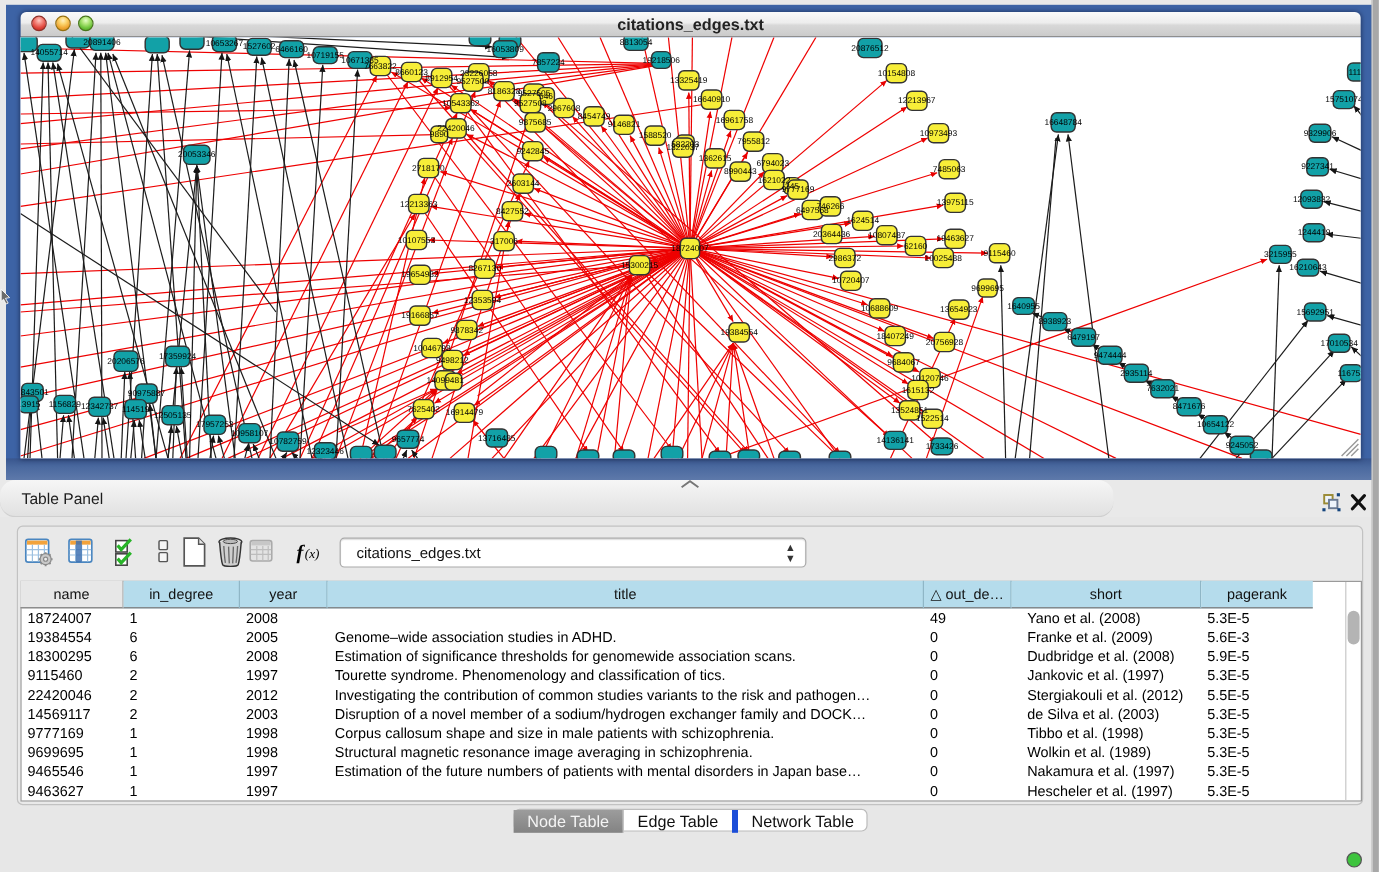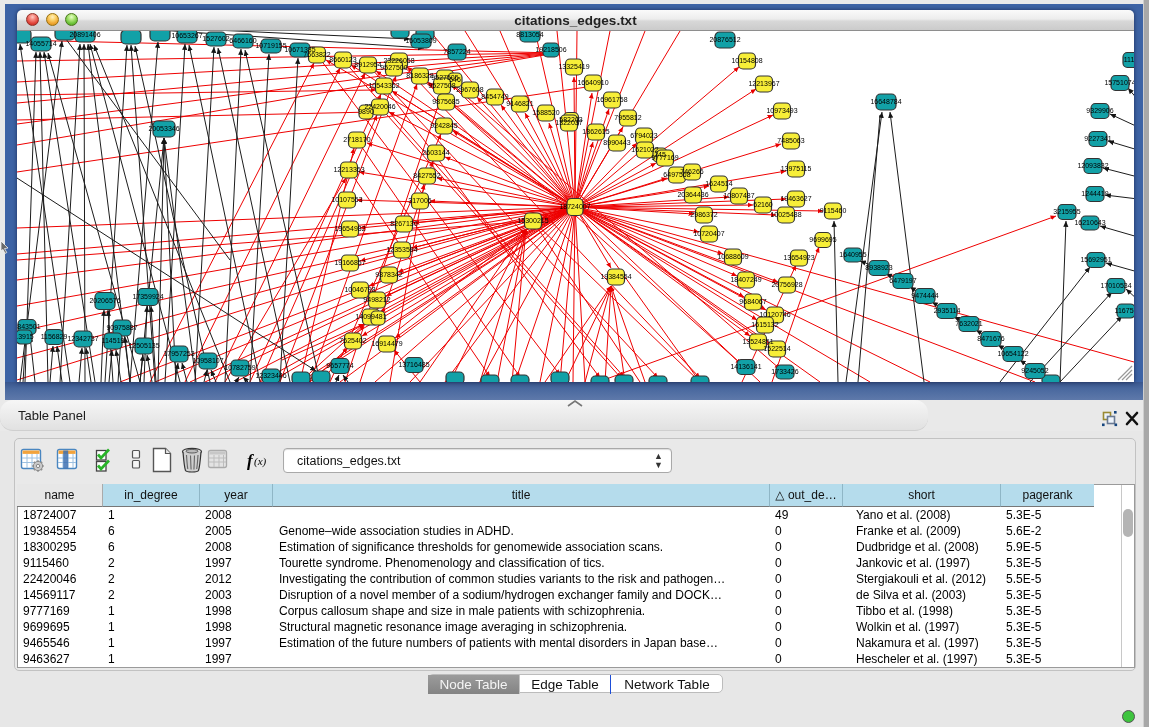--- a/index.html
+++ b/index.html
@@ -27,21 +27,21 @@
 #tbl { left:17px; top:484px; width:1118px; height:184px; background:#fff; border:1px solid #9a9a9a; }
 .hc { position:absolute; top:484px; height:23px; background:#b5dcec; border-right:1px solid #8fb6c6; font-size:12px; color:#111; text-align:center; line-height:23px; border-bottom:1px solid #777; }
 .row { position:absolute; left:0; width:1149px; height:16px; font-size:12px; color:#000; }
 .row span { position:absolute; top:1px; white-space:nowrap; }
 #vsb { left:1123px; top:509px; width:10px; height:28px; background:#b4b4b4; border-radius:5px; }
 #sbline { left:1121px; top:485px; width:1px; height:182px; background:#c8c8c8; }
 #tabs { left:428px; top:674px; width:295px; height:19px; border:1px solid #bcbcbc; border-radius:5px; background:#fff; overflow:hidden; }
 .tab { position:absolute; top:0; height:19px; font-size:13.5px; line-height:19px; text-align:center; }
 #tab1 { left:0; width:91px; background:linear-gradient(180deg,#9c9c9c,#838383); color:#f4f4f4; }
 #tab2 { left:91px; width:91px; color:#111; border-left:1px solid #c4c4c4; }
-#tab3 { left:182px; width:113px; color:#111; border-left:1px solid #1d4ed8; }
+#tab3 { left:182px; width:113px; color:#111; border-left:5px solid #1d4ed8; }
 #mem { left:1054px; top:710px; font-size:11px; color:#222;margin-top:20px; }
 #memdot { left:1122px; top:710px; width:13px; height:13px; border-radius:50%; background:#3ec43e; border:1.5px solid #555; }
 .th-grey { background:#e7e7e7 !important; border-right:1px solid #aaa !important; }
 </style></head>
 <body>
 <div class="abs" id="desktop"></div>
 <div class="abs" id="deskband"></div>
 <div class="abs" id="win"></div>
 <div class="abs" id="titlebar">
     <div id="title">citations_edges.txt</div>
@@ -656,21 +656,21 @@
     <span style="left:856px">Yano et al. (2008)</span>
     <span style="left:1006px">5.3E-5</span>
   </div>
 <div class="row" style="top:523px">
 <span style="left:23px">19384554</span>
     <span style="left:108px">6</span>
     <span style="left:205px">2005</span>
     <span style="left:279px">Genome–wide association studies in ADHD.</span>
     <span style="left:775px">0</span>
     <span style="left:856px">Franke et al. (2009)</span>
-    <span style="left:1006px">5.6E-2</span>
+    <span style="left:1006px">5.6E-3</span>
   </div>
 <div class="row" style="top:539px">
 <span style="left:23px">18300295</span>
     <span style="left:108px">6</span>
     <span style="left:205px">2008</span>
     <span style="left:279px">Estimation of significance thresholds for genomewide association scans.</span>
     <span style="left:775px">0</span>
     <span style="left:856px">Dudbridge et al. (2008)</span>
     <span style="left:1006px">5.9E-5</span>
   </div>
@@ -709,21 +709,21 @@
     <span style="left:775px">0</span>
     <span style="left:856px">Tibbo et al. (1998)</span>
     <span style="left:1006px">5.3E-5</span>
   </div>
 <div class="row" style="top:619px">
 <span style="left:23px">9699695</span>
     <span style="left:108px">1</span>
     <span style="left:205px">1998</span>
     <span style="left:279px">Structural magnetic resonance image averaging in schizophrenia.</span>
     <span style="left:775px">0</span>
-    <span style="left:856px">Wolkin et al. (1997)</span>
+    <span style="left:856px">Wolkin et al. (1989)</span>
     <span style="left:1006px">5.3E-5</span>
   </div>
 <div class="row" style="top:635px">
 <span style="left:23px">9465546</span>
     <span style="left:108px">1</span>
     <span style="left:205px">1997</span>
     <span style="left:279px">Estimation of the future numbers of patients with mental disorders in Japan base…</span>
     <span style="left:775px">0</span>
     <span style="left:856px">Nakamura et al. (1997)</span>
     <span style="left:1006px">5.3E-5</span>

